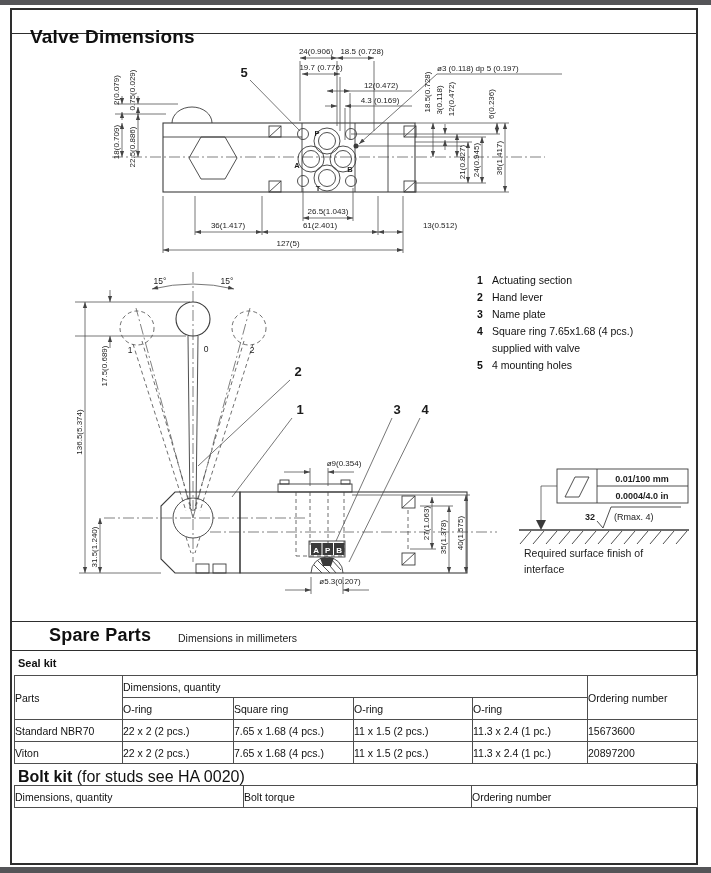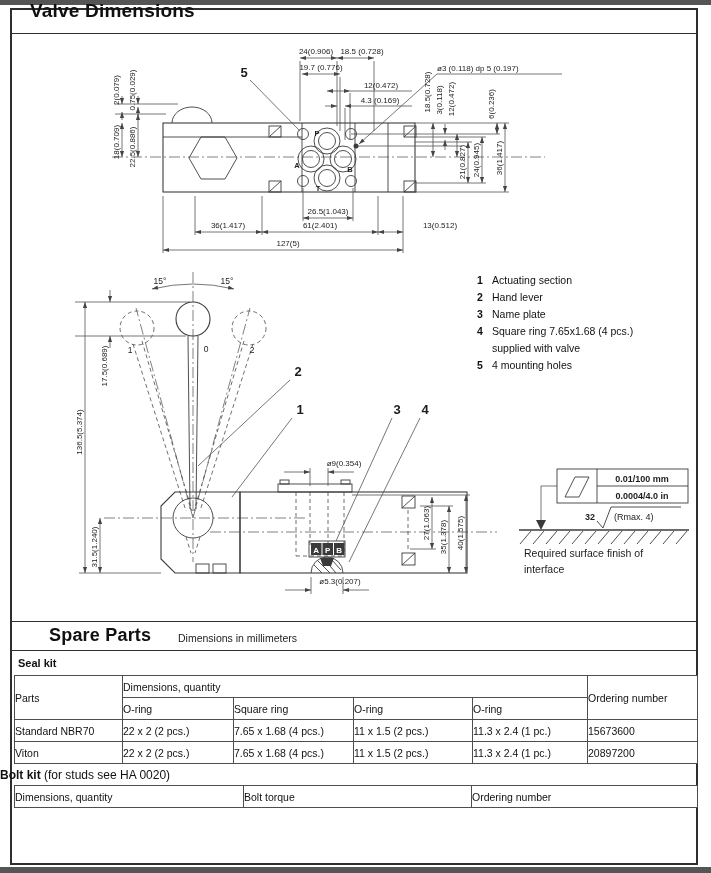--- a/index.html
+++ b/index.html
@@ -32,21 +32,21 @@
 </head>
 <body>
 
 <div id="page">
 
   <div class="strip" style="top:0;height:5px;"></div>
   <div class="strip" style="top:867px;height:6px;"></div>
   <div id="frame"></div>
 
   <div class="hline" style="top:33px;"></div>
-  <div class="sect-title" style="left:30px;top:0;font-size:19px;">Valve Dimensions</div>
+  <div class="sect-title" style="left:30px;top:26px;font-size:19px;">Valve Dimensions</div>
 
   <svg width="711" height="873" viewBox="0 0 711 873">
     <defs>
       <marker id="mE" orient="auto" markerWidth="9" markerHeight="7" refX="8" refY="3.5">
         <path d="M0,0.7 L8,3.5 L0,6.3 Z" fill="#444"></path>
         </marker>
       <marker id="mS" orient="auto" markerWidth="9" markerHeight="7" refX="0" refY="3.5">
         <path d="M8,0.7 L0,3.5 L8,6.3 Z" fill="#444"></path>
         </marker>
     </defs>
@@ -383,21 +383,21 @@
       <td>Viton</td>
       <td>22 x 2 (2 pcs.)</td>
       <td>7.65 x 1.68 (4 pcs.)</td>
       <td>11 x 1.5 (2 pcs.)</td>
       <td>11.3 x 2.4 (1 pc.)</td>
       <td>20897200</td>
     </tr>
   </tbody>
     </table>
 
-  <div class="kitlabel" style="left:0;top:768px;font-size:12px;">
+  <div class="kitlabel" style="left:18px;top:768px;font-size:16px;">
     <b>Bolt kit</b>
     <span>(for studs see HA 0020)</span>
   </div>
 
   <table class="tbl" style="left:14px;top:785px;width:683px;">
     <colgroup>
         <col style="width:229px">
         <col style="width:228px">
         <col style="width:226px">
       </colgroup>

